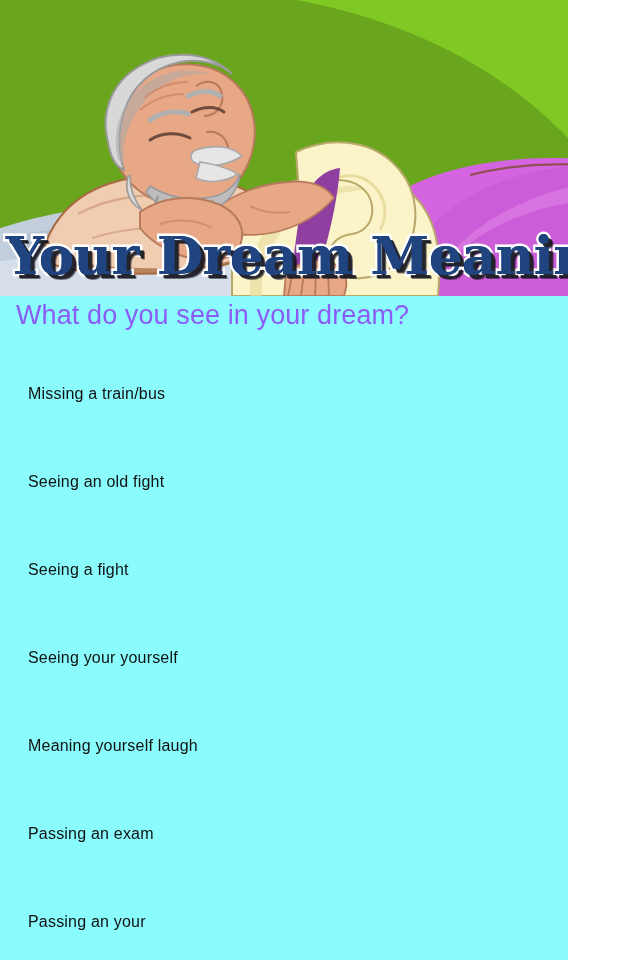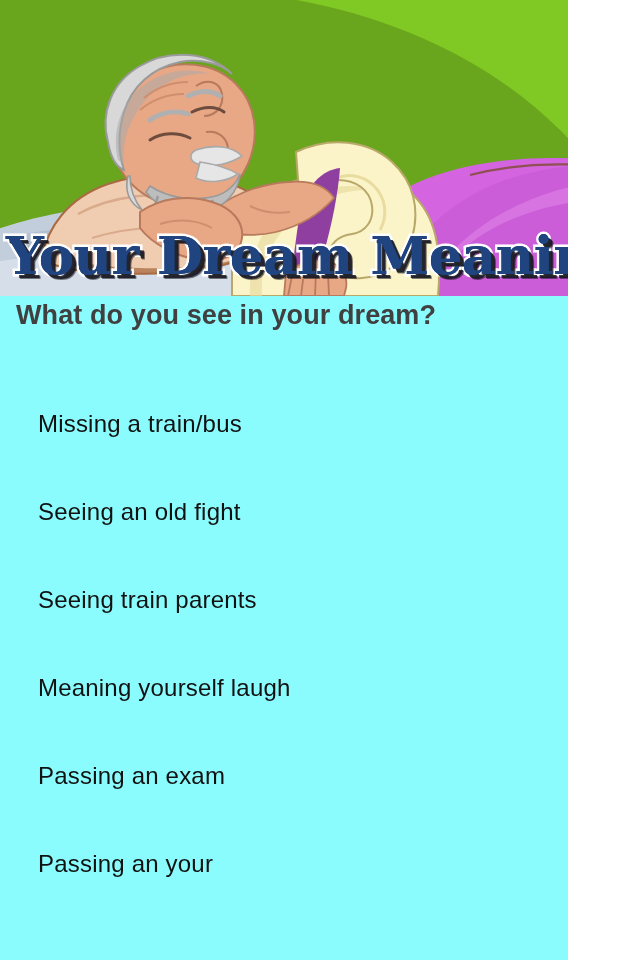--- a/index.html
+++ b/index.html
@@ -72,39 +72,39 @@
     color: #1f4480;
     white-space: nowrap;
   }
 
   
   #question-heading {
     position: absolute;
     left: 16px;
     top: 300px;
     font-size: 27px;
-    font-weight: bold;
-    color: #404040;
+    font-weight: normal;
+    color: #8b5cf6;
     letter-spacing: 0.1px;
     white-space: nowrap;
   }
 
   
   #dream-list {
     position: absolute;
     left: 0;
     top: 350px;
     width: 640px;
   }
   .dream-item {
     height: 88px;
-    padding-left: 38px;
+    padding-left: 28px;
     display: flex;
-    align-items: flex-end;
-    font-size: 24px;
+    align-items: center;
+    font-size: 16px;
     color: #111111;
     letter-spacing: 0.2px;
     cursor: pointer;
   }
 </style>
 </head>
 <body>
 
 <div id="app">
 
@@ -190,21 +190,24 @@
   <div id="question-heading">What do you see in your dream?</div>
 
   <div id="dream-list">
     <div class="dream-item">
         <span>Missing a train/bus</span>
       </div>
     <div class="dream-item">
         <span>Seeing an old fight</span>
       </div>
     <div class="dream-item">
-        <span>Seeing train parents</span>
+        <span>Seeing a fight</span>
+      </div>
+    <div class="dream-item">
+        <span>Seeing your yourself</span>
       </div>
     <div class="dream-item">
         <span>Meaning yourself laugh</span>
       </div>
     <div class="dream-item">
         <span>Passing an exam</span>
       </div>
     <div class="dream-item">
         <span>Passing an your</span>
       </div>

